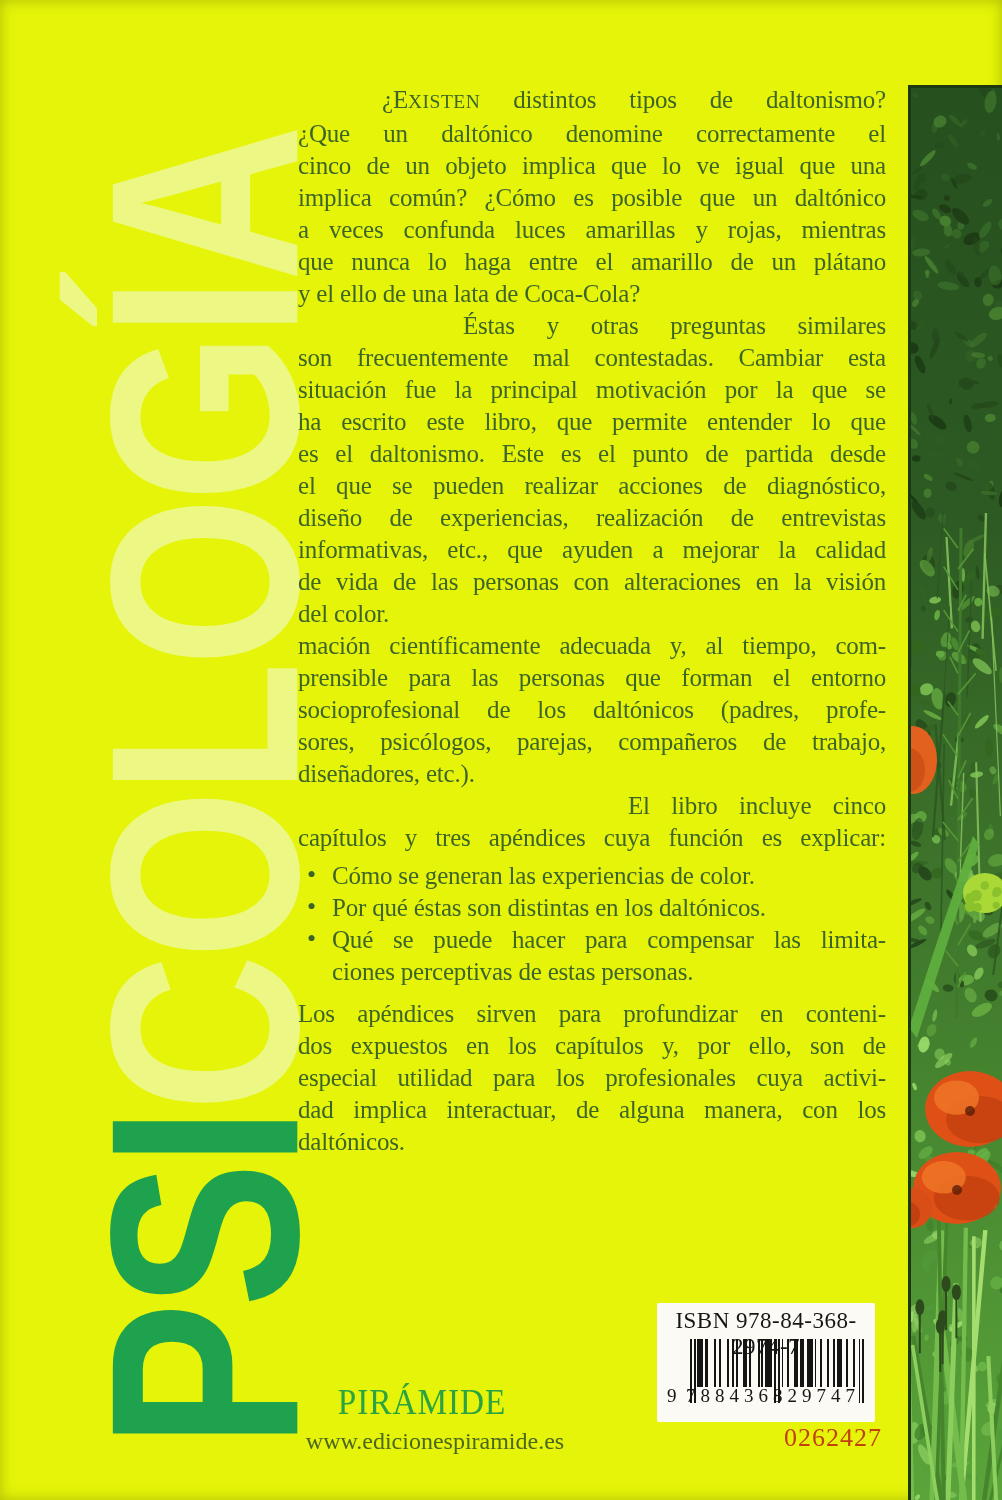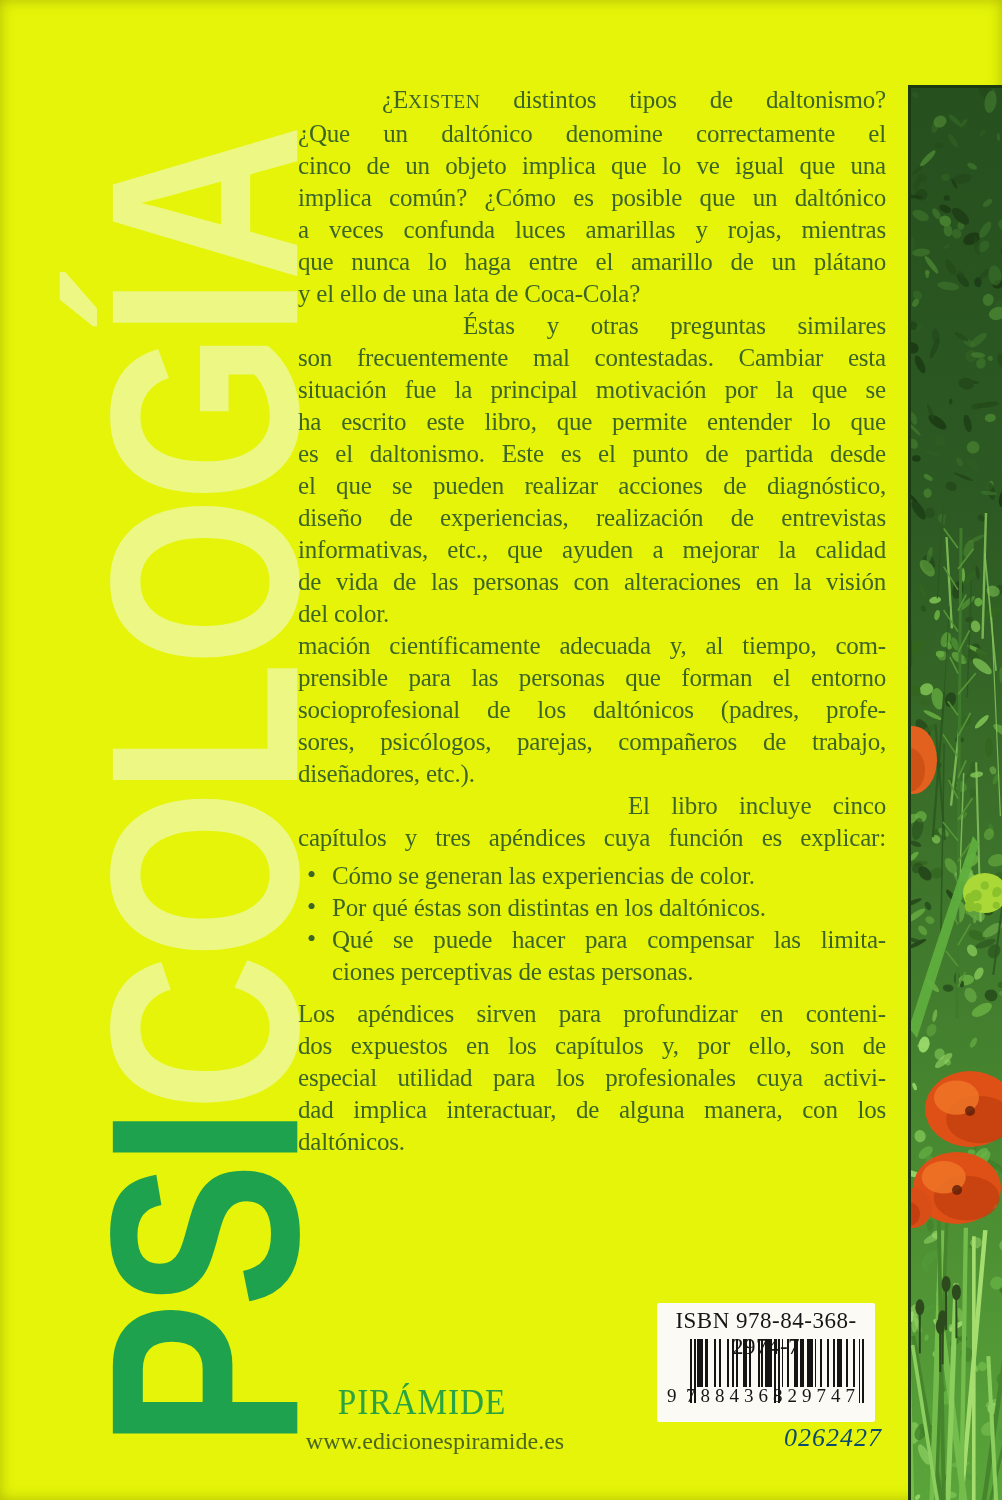--- a/index.html
+++ b/index.html
@@ -61,21 +61,21 @@
   }
   .barcode{position:absolute;left:33px;top:36px;}
   .bc-nine{position:absolute;left:10px;top:82px;font-size:19px;}
   .bc-digits{
     position:absolute;left:33px;top:82px;width:148px;
     display:flex;justify-content:center;
     font-size:19px;letter-spacing:5px;padding-left:9px;
   }
   .prod-code{
     position:absolute;left:700px;top:1423px;width:182px;
-    text-align:right;font-size:26px;letter-spacing:1px;color:#0c4a6e;font-style:italic;
+    text-align:right;font-size:26px;letter-spacing:1px;color:#c2410c;
   }
 </style>
 </head>
 <body>
 
 <div class="cover">
 
   <div class="vtitle"><span class="green">PSI</span><span class="pale">COLOGÍA</span></div>
 
   <div class="bodycol" id="bodycol">

